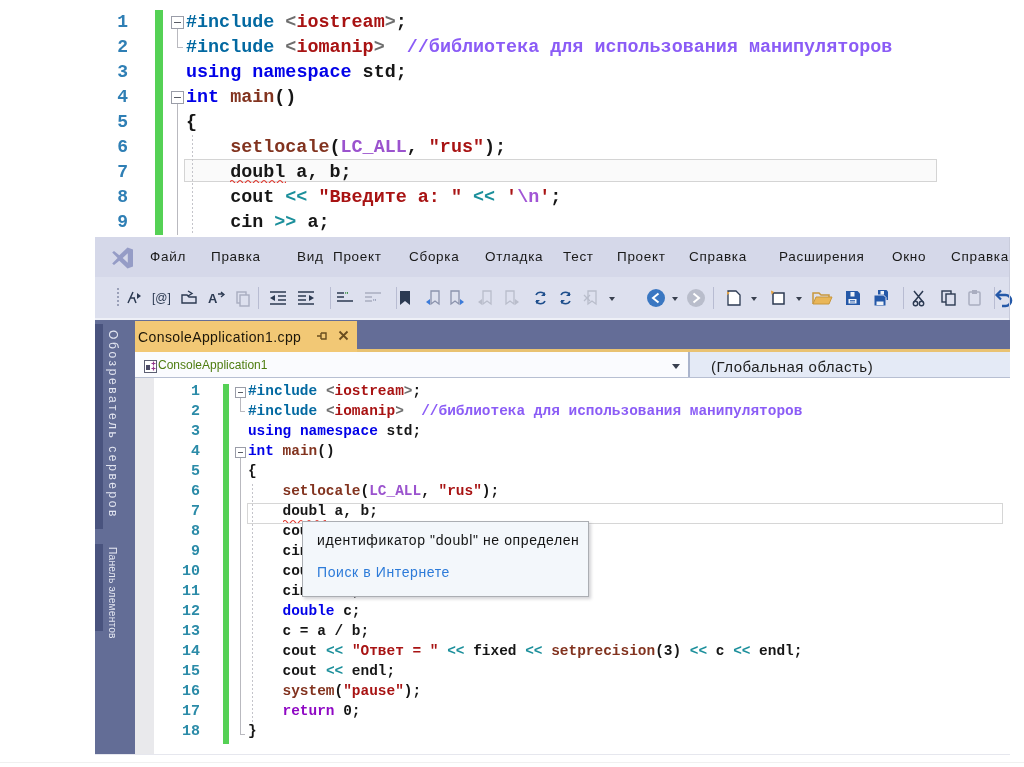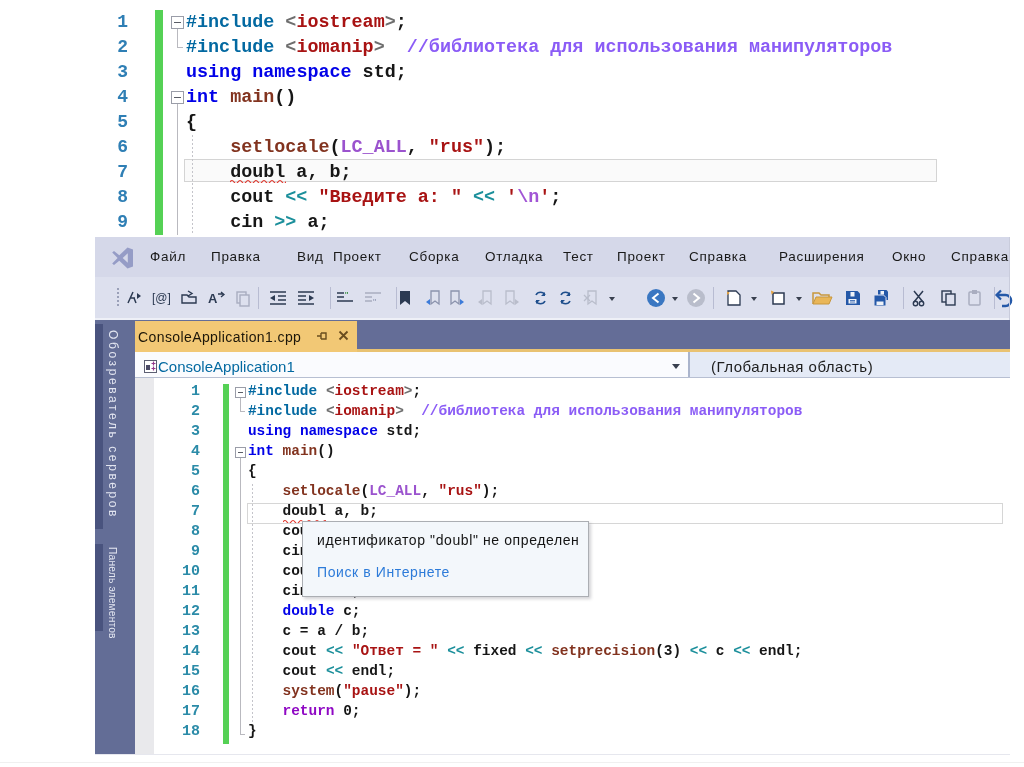--- a/index.html
+++ b/index.html
@@ -245,21 +245,21 @@
     <div class="abs" style="left:11px;top:93px;writing-mode:vertical-rl;font-size:12px;color:#e2e5f0;letter-spacing:2.6px;">Обозреватель серверов</div>
     <div class="abs" style="left:12px;top:310px;writing-mode:vertical-rl;font-size:10.2px;color:#e2e5f0;letter-spacing:0.2px;">Панель элементов</div>
 
     <div class="abs" style="left:40px;top:115px;width:875px;height:26px;background:#fafbfe;border-bottom:1px solid #b7bfd2;box-sizing:border-box;"></div>
     <div class="abs" style="left:594px;top:115px;width:321px;height:25px;background:#e4eaf6;"></div>
     <svg class="abs" style="left:49px;top:123px;" width="13" height="13" viewBox="0 0 13 13">
         <rect x="0.5" y="0.5" width="12" height="12" fill="#fff" stroke="#5c5f73" stroke-width="1"></rect>
         <path d="M2 5 h4 v5 h-4 z" fill="#4a4a66"></path>
         <path d="M7.5 3.5 h4 M9.5 1.5 v4 M7.5 8.5 h4 M9.5 6.5 v4" stroke="#96398f" stroke-width="1.2"></path>
       </svg>
-    <div class="abs" style="left:63px;top:121px;font-size:15px;color:#0369a1;">ConsoleApplication1</div>
+    <div class="abs" style="left:63px;top:121px;font-size:12px;color:#4d7c0f;">ConsoleApplication1</div>
     <div class="abs" style="left:577px;top:127px;width:0;height:0;border-left:4.5px solid transparent;border-right:4.5px solid transparent;border-top:5px solid #39404f;"></div>
     <div class="abs" style="left:593px;top:115px;width:2px;height:25px;background:#aab4cc;"></div>
     <div class="abs" style="left:616px;top:121px;font-size:15px;letter-spacing:0.5px;color:#1e1e1e;">(Глобальная область)</div>
 
     <div class="abs" style="left:40px;top:141px;width:19px;height:377px;background:#e9e9ec;"></div>
 
     <div class="abs mono num" style="left:65px;top:145px;width:40px;font-size:15px;line-height:20px;font-weight:bold;color:#2b8ba8;">1
 2
 3
 4

